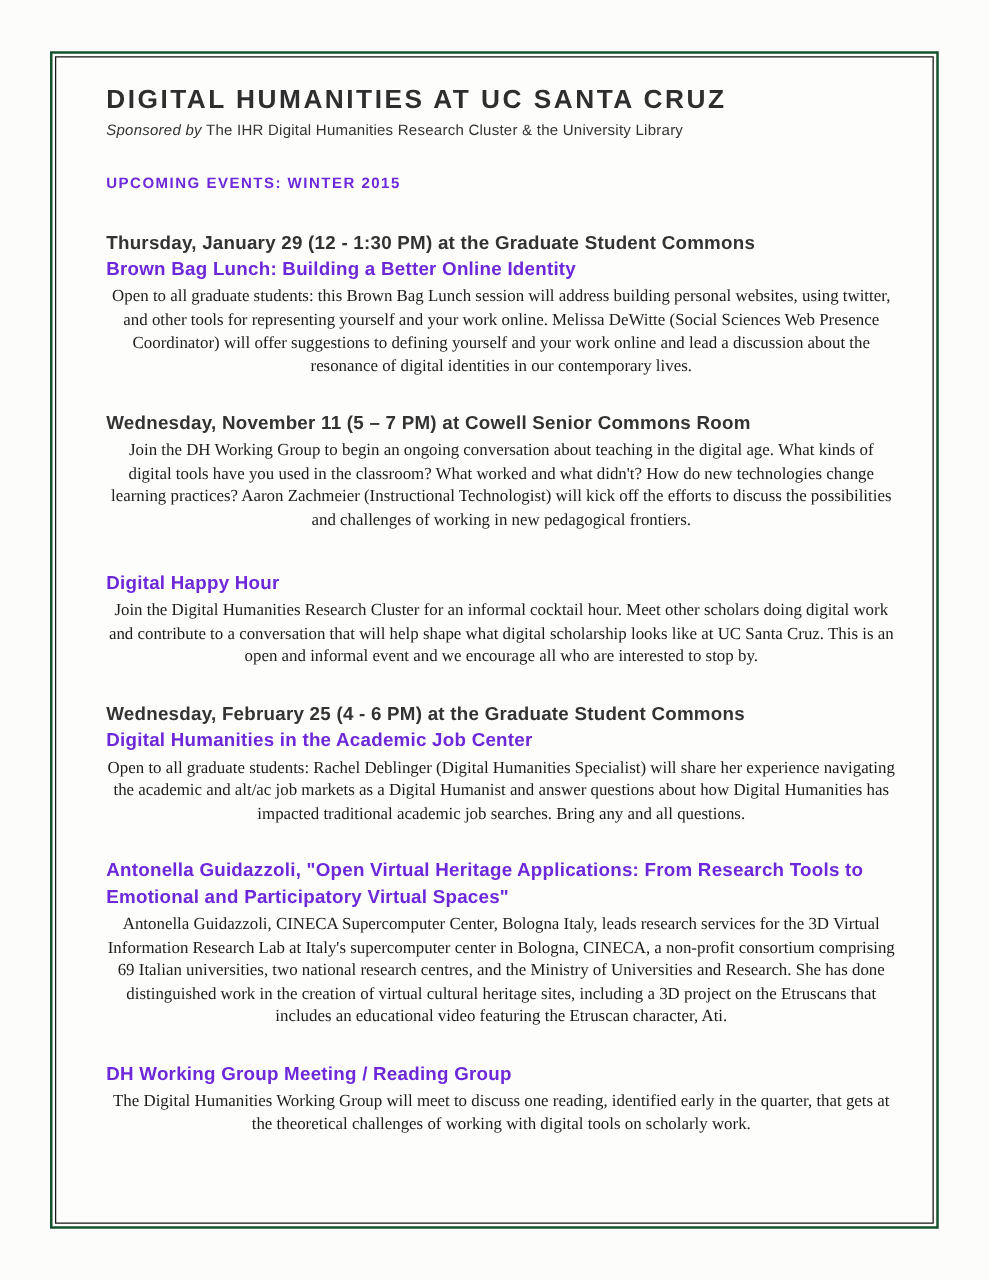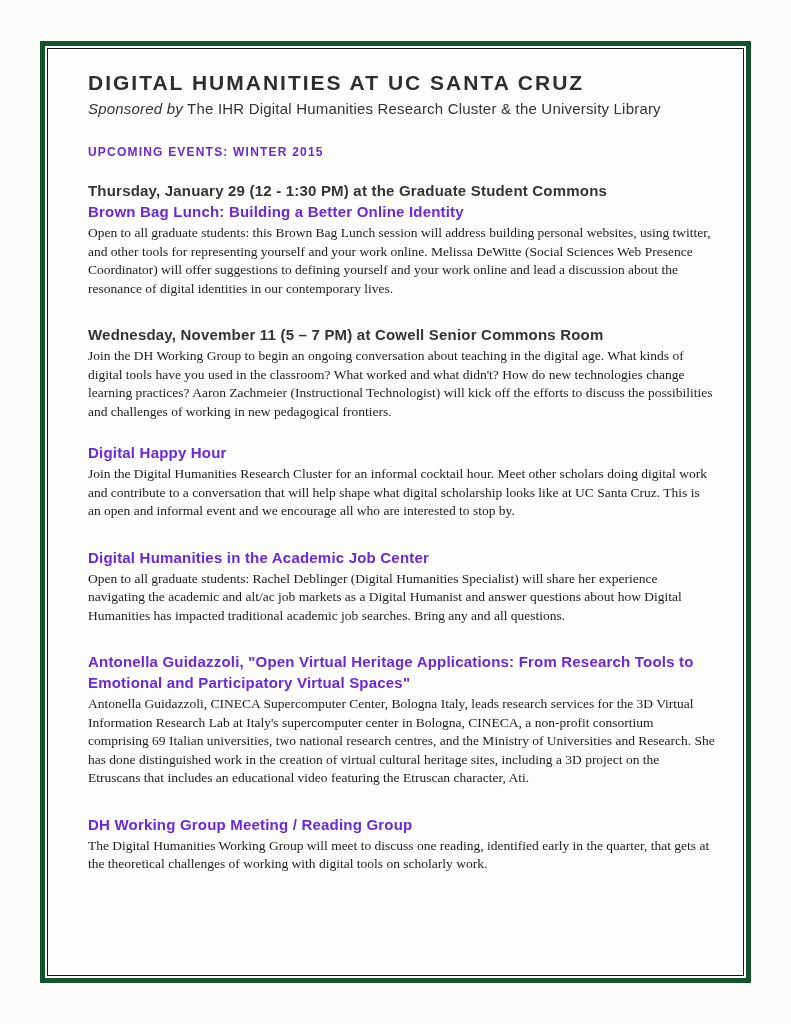--- a/index.html
+++ b/index.html
@@ -15,21 +15,21 @@
     background: #fcfcfb;
     overflow: hidden;
   }
   .frame {
     position: absolute;
     left: 40px;
     top: 41px;
     width: 711px;
     height: 942px;
     box-sizing: border-box;
-    border: 5px solid #14532d;
+    border: 2px solid #14532d;
     padding: 2px;
     background: #fdfdfc;
   }
   .frame-inner {
     box-sizing: border-box;
     width: 100%;
     height: 100%;
     border: 1px solid #151515;
     padding: 16px 28px 20px 40px;
     overflow: hidden;
@@ -37,33 +37,33 @@
   .doc-title {
     margin: 6px 0 0 0;
     font-size: 21px;
     font-weight: 700;
     letter-spacing: 2px;
     color: #2e2e2e;
     font-family: "Liberation Sans", sans-serif;
   }
   .doc-subtitle {
     margin: 5px 0 0 0;
-    font-size: 15px;
+    font-size: 12px;
     color: #333333;
     letter-spacing: 0.2px;
   }
   .doc-subtitle .italic { font-style: italic; }
   .section-heading {
     margin: 28px 0 0 0;
     font-size: 12px;
     font-weight: 700;
     letter-spacing: 1.2px;
     color: #6d28d9;
   }
-  .event { margin-top: 21px; }
+  .event { margin-top: 31px; }
   .event-datetime {
     font-size: 15px;
     font-weight: 600;
     color: #333333;
     letter-spacing: 0.2px;
     line-height: 21px;
   }
   .event-title {
     font-size: 15px;
     font-weight: 600;
@@ -72,20 +72,21 @@
     line-height: 21px;
     max-width: 640px;
   }
   .event-desc {
     font-family: "Liberation Serif", serif;
     font-size: 13.5px;
     line-height: 18.5px;
     color: #1c1c1c;
     margin-top: 2px;
     max-width: 632px;
+    text-align: center;
   }
   .event-gap-lg { margin-top: 26px; }
 </style>
 </head>
 <body>
 
 <div class="page">
   <div class="frame">
     <div class="frame-inner">
 
@@ -105,20 +106,21 @@
         <div class="event-datetime">Wednesday, November 11 (5 – 7 PM) at Cowell Senior Commons Room</div>
         <div class="event-desc">Join the DH Working Group to begin an ongoing conversation about teaching in the digital age. What kinds of digital tools have you used in the classroom? What worked and what didn't? How do new technologies change learning practices? Aaron Zachmeier (Instructional Technologist) will kick off the efforts to discuss the possibilities and challenges of working in new pedagogical frontiers.</div>
       </div>
 
       <div class="event">
         <div class="event-title">Digital Happy Hour</div>
         <div class="event-desc">Join the Digital Humanities Research Cluster for an informal cocktail hour. Meet other scholars doing digital work and contribute to a conversation that will help shape what digital scholarship looks like at UC Santa Cruz. This is an open and informal event and we encourage all who are interested to stop by.</div>
       </div>
 
       <div class="event event-gap-lg">
+        <div class="event-datetime">Wednesday, February 25 (4 - 6 PM) at the Graduate Student Commons</div>
         <div class="event-title">Digital Humanities in the Academic Job Center</div>
         <div class="event-desc">Open to all graduate students: Rachel Deblinger (Digital Humanities Specialist) will share her experience navigating the academic and alt/ac job markets as a Digital Humanist and answer questions about how Digital Humanities has impacted traditional academic job searches. Bring any and all questions.</div>
       </div>
 
       <div class="event event-gap-lg">
         <div class="event-title">Antonella Guidazzoli, "Open Virtual Heritage Applications: From Research Tools to Emotional and Participatory Virtual Spaces"</div>
         <div class="event-desc">Antonella Guidazzoli, CINECA Supercomputer Center, Bologna Italy, leads research services for the 3D Virtual Information Research Lab at Italy's supercomputer center in Bologna, CINECA, a non-profit consortium comprising 69 Italian universities, two national research centres, and the Ministry of Universities and Research. She has done distinguished work in the creation of virtual cultural heritage sites, including a 3D project on the Etruscans that includes an educational video featuring the Etruscan character, Ati.</div>
       </div>
 
       <div class="event event-gap-lg">

